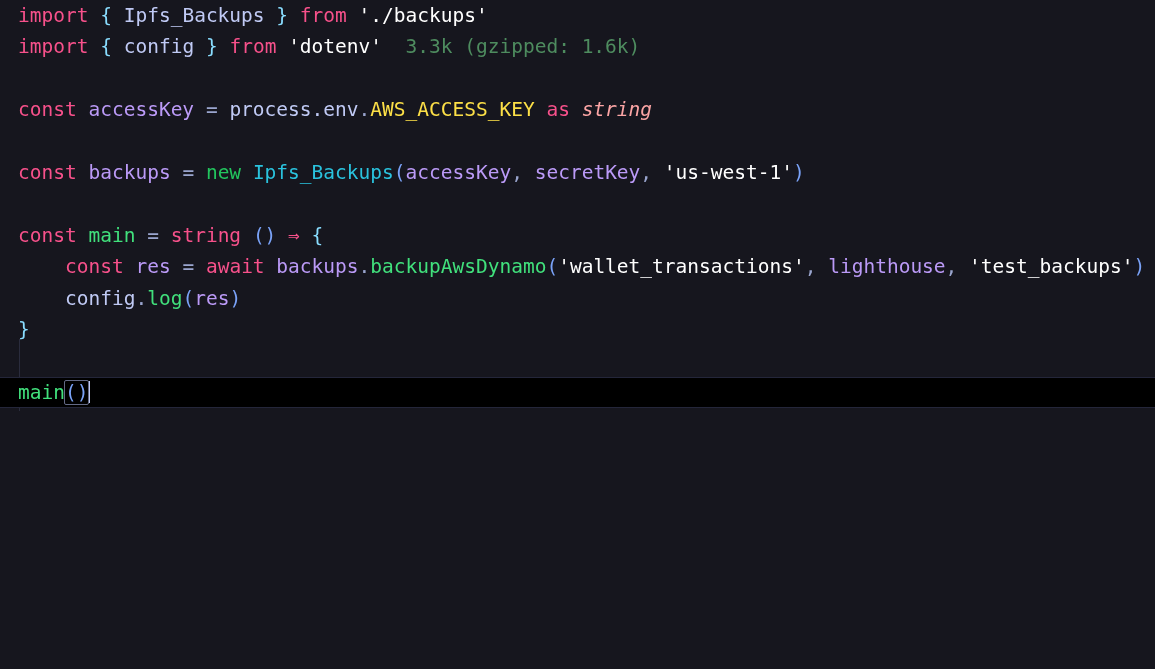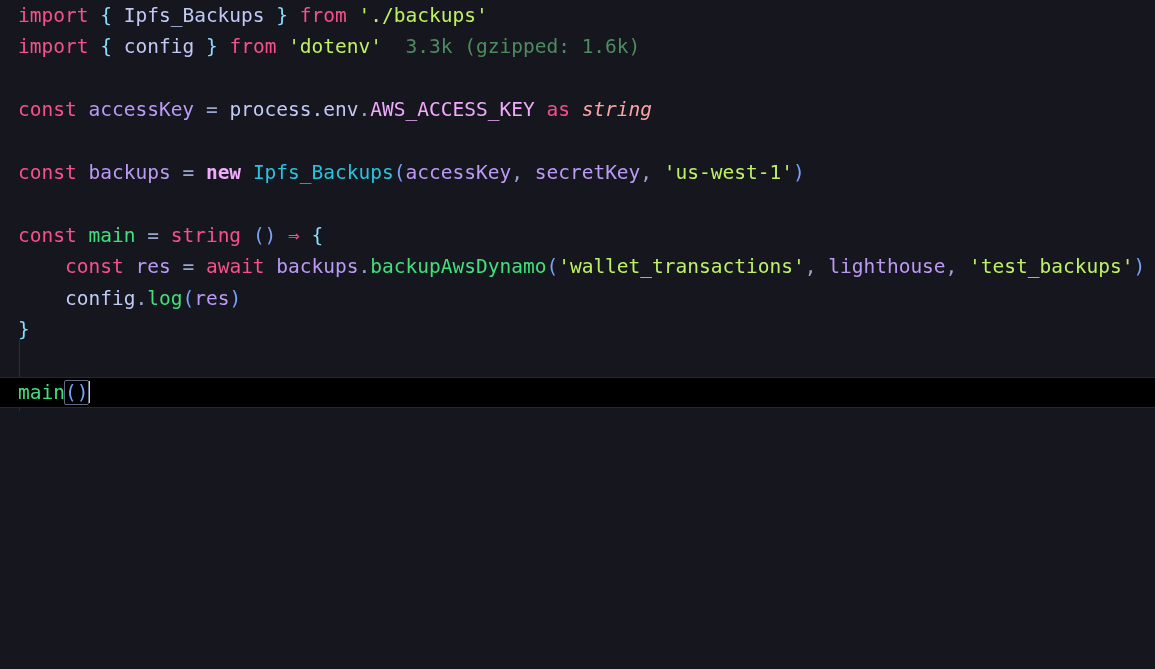--- a/index.html
+++ b/index.html
@@ -51,31 +51,31 @@
     color: #a9b1d6;
   }
 
   .line.active {
     background: #000000;
     box-shadow: inset 0 1px 0 #24263a, inset 0 -1px 0 #24263a;
   }
 
   
   .kw        { color: #f7518b; }            
-  .kw-new    { color: #f0abfc; font-weight: bold; }
+  .kw-new    { color: #22c55e; font-weight: normal; }
   .brace     { color: #89ddff; }            
   .punct     { color: #9aa5ce; }            
   .paren     { color: #7aa2f7; }            
   .ident     { color: #c0caf5; }            
   .varname   { color: #bb9af7; }            
-  .prop      { color: #f0abfc; }            
+  .prop      { color: #fde047; }            
   .cls       { color: #2ac3de; }            
   .type      { color: #fca5a5; font-style: italic; }  
   .fn        { color: #41e07c; }
-  .str-y     { color: #bef264; }            
+  .str-y     { color: #ffffff; }            
   .arrow     { color: #f7518b; }
   .import-cost { color: #4e8c5f; }
 
   
   .bracket-match {
     outline: 1px solid #646a86;
     outline-offset: 0px;
     border-radius: 1px;
   }
 

